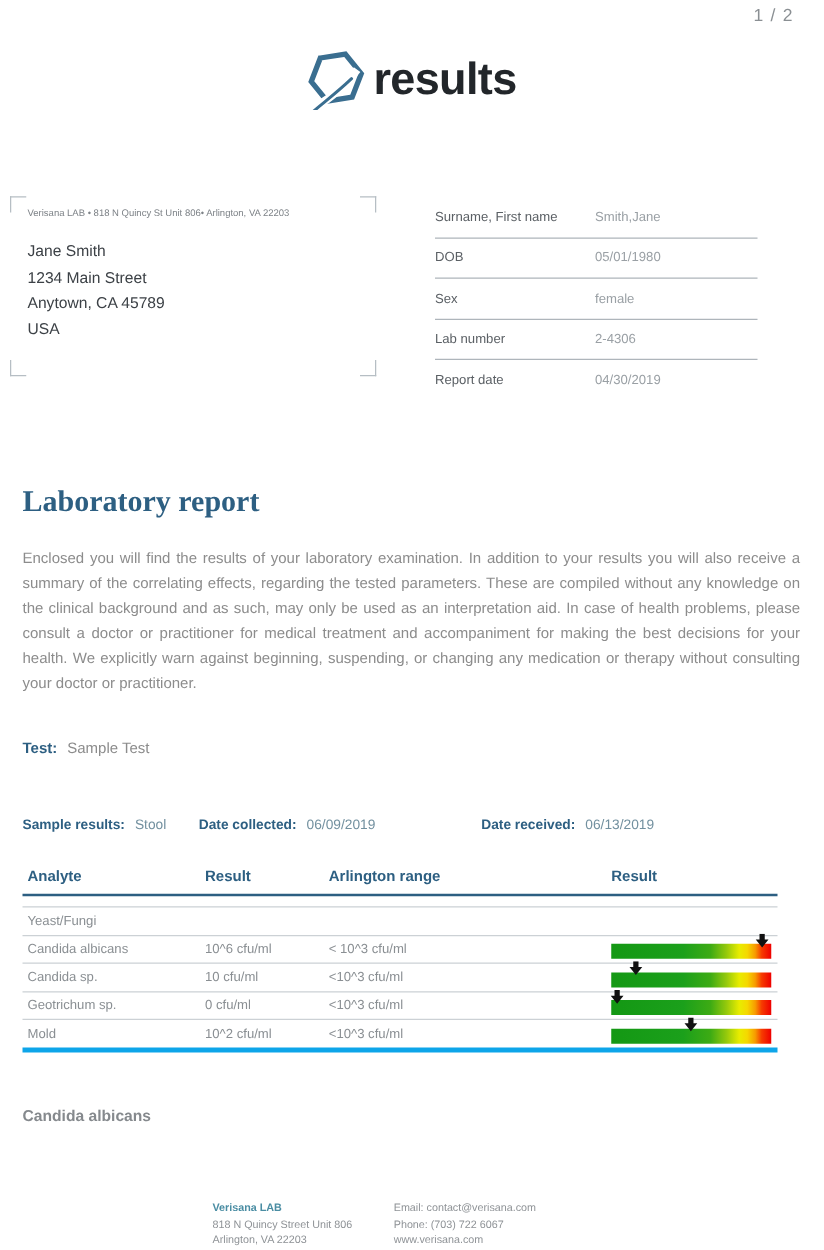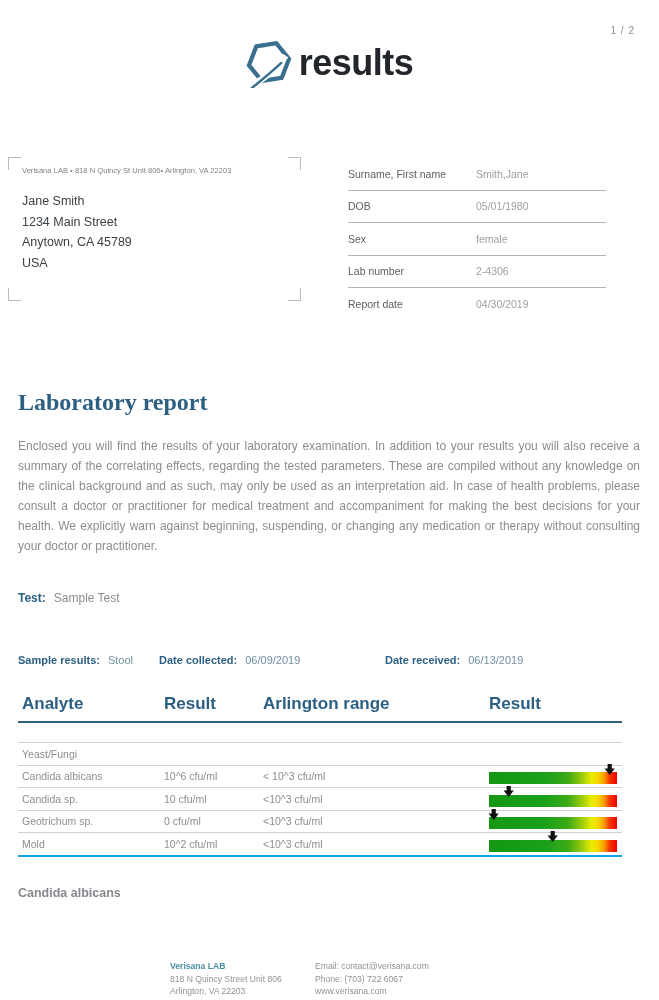--- a/index.html
+++ b/index.html
@@ -4,21 +4,21 @@
 <style>
   * { margin:0; padding:0; box-sizing:border-box; }
   html,body { background:#ffffff; }
   body { font-family:"Liberation Sans", sans-serif; }
   .page {
     position:relative; width:659px; height:1000px; background:#ffffff;
     overflow:hidden; margin:0 auto;
   }
   .page-number {
     position:absolute; top:4px; right:24px;
-    font-size:10px; color:#8a8f93; letter-spacing:1px;margin-top:21px;
+    font-size:14px; color:#8a8f93; letter-spacing:1px;
   }
   
   .logo {
     position:absolute; top:38px; left:0; right:0;
     display:flex; justify-content:center; align-items:center; gap:7px;
   }
   .logo-icon { width:46px; height:50px; }
   .logo-text {
     font-size:36px; font-weight:bold; color:#22262a; letter-spacing:-0.5px;
     line-height:1;
@@ -58,24 +58,24 @@
   .value-steel { color:#72909f; }
   .sample-line { position:absolute; left:18px; top:654px; width:622px; font-size:11px; }
   .sample-line .grp { white-space:nowrap; }
   .grp-received { position:absolute; left:367px; top:0; }
   .sp { display:inline-block; width:8px; }
   .sp-lg { display:inline-block; width:26px; }
   
   .results { position:absolute; left:18px; top:694px; width:604px; }
   .r-head {
     display:grid; grid-template-columns:142px 99px 226px 1fr;
-    font-size:17px; font-weight:bold; color:#2d5f82;
+    font-size:12px; font-weight:bold; color:#2d5f82;
     padding:0 0 7px 4px; border-bottom:2px solid #2d5f82;
   }
-  .r-body { margin-top:19px; border-bottom:2px solid #0ea5e9; }
+  .r-body { margin-top:8px; border-bottom:4px solid #0ea5e9; }
   .r-row {
     display:grid; grid-template-columns:142px 99px 226px 1fr;
     height:22.5px; align-items:center; border-top:1px solid #ccd1d5;
     font-size:10.5px; color:#8a8f93; padding-left:4px;
   }
   .r-row.section-row { display:block; line-height:22.5px; }
   .bar-cell { position:relative; height:100%; }
   .grad-bar {
     position:absolute; left:0; bottom:3px; width:128px; height:12px;
     background:linear-gradient(90deg,

